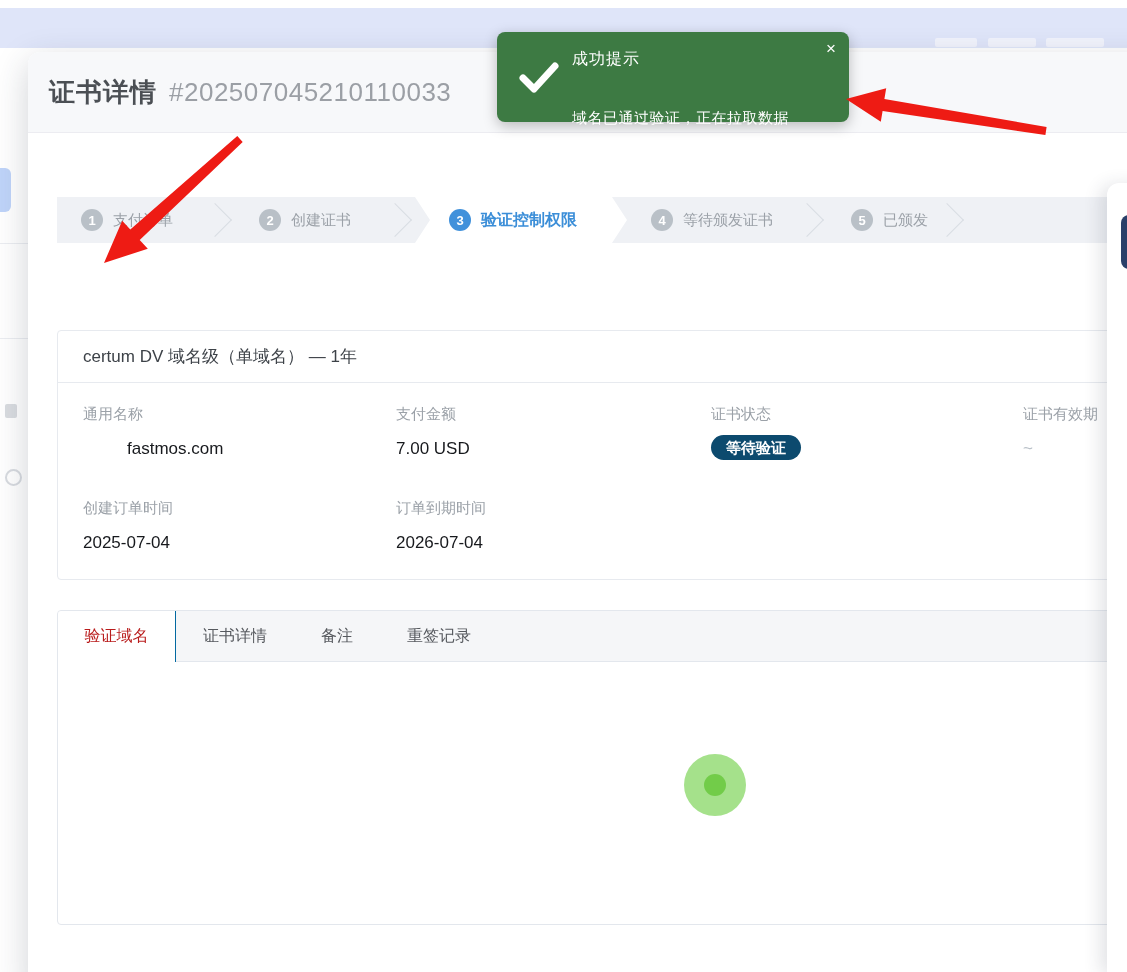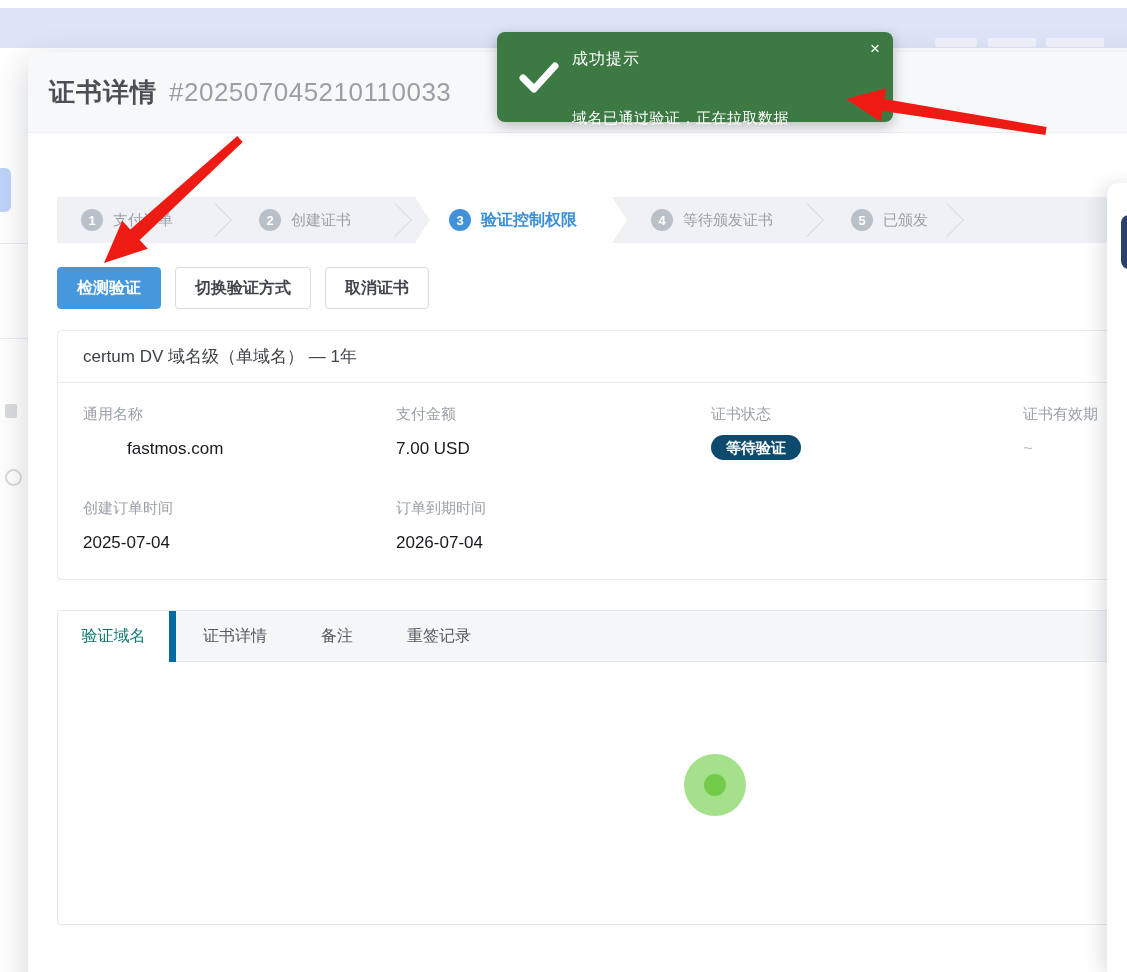--- a/index.html
+++ b/index.html
@@ -56,31 +56,31 @@
          border-radius:999px;padding:5px 15px;line-height:1;}
   .tilde{color:#b9c0c8;}
 
   
   .tabs-box{position:absolute;left:29px;top:558px;width:1242px;height:315px;border:1px solid #e3e7ed;
             border-radius:4px;background:#fff;}
   .tabs-header{height:51px;background:#f5f6f8;border-bottom:1px solid #e3e7ed;display:flex;border-radius:4px 4px 0 0;}
   .tab{height:51px;display:flex;align-items:center;justify-content:center;font-size:16px;color:#56595e;cursor:pointer;}
   .tab.t-wide{width:118px;}
   .tab.t-narrow{width:86px;}
-  .tab.active{background:#fff;color:#0f766e;border-right:7px solid #0369a1;border-radius:4px 0 0 0;}
+  .tab.active{background:#fff;color:#b91c1c;border-right:1px solid #0369a1;border-radius:4px 0 0 0;}
   .spinner-outer{position:absolute;left:626px;top:143px;width:62px;height:62px;border-radius:50%;background:#a5e18b;}
   .spinner-inner{position:absolute;left:20px;top:20px;width:22px;height:22px;border-radius:50%;background:#72cc49;}
 
   
   .side-panel{position:absolute;left:1107px;top:183px;width:60px;height:789px;background:#fff;
               border-radius:12px 0 0 0;box-shadow:-6px 2px 18px rgba(40,50,70,.14);}
   .side-panel-btn{position:absolute;left:14px;top:32px;width:46px;height:54px;background:#2a3f69;border-radius:8px 0 0 8px;}
 
   
-  .toast{position:absolute;left:497px;top:32px;width:396px;height:90px;background:#3d7a43;border-radius:8px;
+  .toast{position:absolute;left:497px;top:32px;width:352px;height:90px;background:#3d7a43;border-radius:8px;
          box-shadow:0 4px 14px rgba(0,0,0,.25);color:#fff;}
   .toast-title{position:absolute;left:75px;top:17px;font-size:16px;font-weight:500;letter-spacing:1px;}
   .toast-msg{position:absolute;left:75px;top:47px;font-size:15px;letter-spacing:.5px;margin-top:30px;}
   .toast-close{position:absolute;right:13px;top:8px;font-size:17px;color:#fff;cursor:pointer;line-height:1;}
   .toast-check{position:absolute;left:22px;top:30px;}
 
   .arrows{position:absolute;left:0;top:0;width:1127px;height:972px;pointer-events:none;}
 </style>
 </head>
 <body>
@@ -124,25 +124,20 @@
         <span class="lbl">等待颁发证书</span>
         <span class="sep"></span>
       </div>
       <div class="step w5">
         <span class="dot">5</span>
         <span class="lbl">已颁发</span>
         <span class="sep"></span>
       </div>
     </div>
 
-    <div class="btn-row">
-      <div class="btn primary">检测验证</div>
-      <div class="btn plain">切换验证方式</div>
-      <div class="btn plain">取消证书</div>
-    </div>
 
     <div class="card">
       <div class="card-header">certum DV 域名级（单域名） — 1年</div>
 
       <div class="cell" style="left:25px;top:74px;">
         <span class="f-label">通用名称</span>
       </div>
       <div class="f-value" style="left:25px;top:108px;margin-left:44px;">fastmos.com</div>
 
       <div class="cell" style="left:338px;top:74px;">

